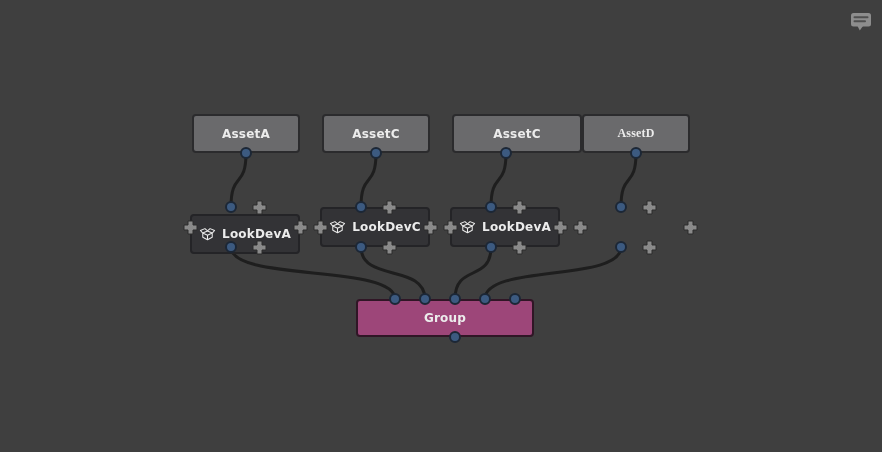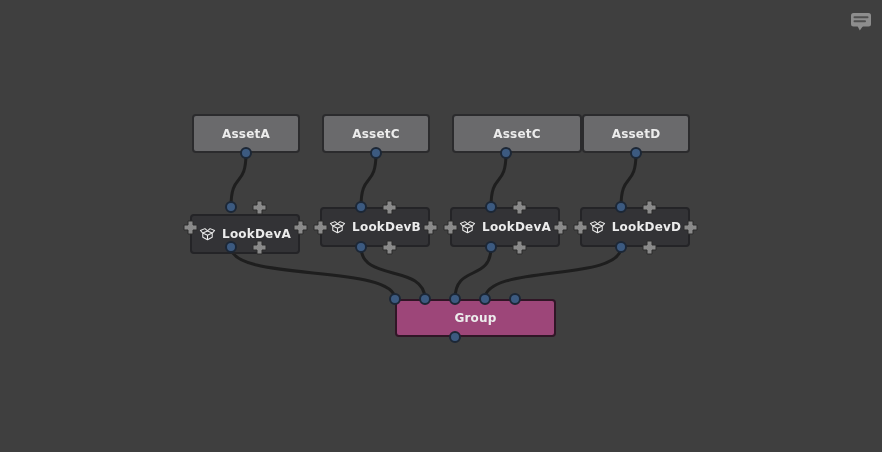--- a/index.html
+++ b/index.html
@@ -121,43 +121,37 @@
   </svg>
 <div class="node asset" style="left: 192px; top: 114px; width: 108px; height: 39px;">
       <span>AssetA</span>
     </div>
     <div class="node asset" style="left: 322px; top: 114px; width: 108px; height: 39px;">
       <span>AssetC</span>
     </div>
     <div class="node asset" style="left: 452px; top: 114px; width: 130px; height: 39px;">
       <span>AssetC</span>
     </div>
-    <div class="node asset" style="left: 582px; top: 114px; width: 108px; height: 39px;">
+    <div class="node asset" style="left: 582px; top: 114px; width: 108px; height: 39px; font-family: Liberation Serif, serif;">
       <span>AssetD</span>
     </div>
     <div class="node lookdev" style="left: 190px; top: 214px; width: 110px; height: 40px;">
       <svg class="cube" width="17" height="16" viewBox="0 0 18 16">
         <path d="M4 7 L9 9.3 L14 7 L14 11.5 L9 14 L4 11.5 Z M9 9.3 V14 M4 7 L9 4.8 L14 7 M4 7 L1.5 4.3 L6.3 2.3 L9 4.8 M14 7 L16.5 4.3 L11.7 2.3 L9 4.8"></path>
       </svg>
       <span>LookDevA</span>
     </div>
     <div class="node lookdev" style="left: 320px; top: 207px; width: 110px; height: 40px;">
       <svg class="cube" width="17" height="16" viewBox="0 0 18 16">
         <path d="M4 7 L9 9.3 L14 7 L14 11.5 L9 14 L4 11.5 Z M9 9.3 V14 M4 7 L9 4.8 L14 7 M4 7 L1.5 4.3 L6.3 2.3 L9 4.8 M14 7 L16.5 4.3 L11.7 2.3 L9 4.8"></path>
       </svg>
-      <span>LookDevB</span>
+      <span>LookDevC</span>
     </div>
     <div class="node lookdev" style="left: 450px; top: 207px; width: 110px; height: 40px;">
       <svg class="cube" width="17" height="16" viewBox="0 0 18 16">
         <path d="M4 7 L9 9.3 L14 7 L14 11.5 L9 14 L4 11.5 Z M9 9.3 V14 M4 7 L9 4.8 L14 7 M4 7 L1.5 4.3 L6.3 2.3 L9 4.8 M14 7 L16.5 4.3 L11.7 2.3 L9 4.8"></path>
       </svg>
       <span>LookDevA</span>
     </div>
-    <div class="node lookdev" style="left: 580px; top: 207px; width: 110px; height: 40px;">
-      <svg class="cube" width="17" height="16" viewBox="0 0 18 16">
-        <path d="M4 7 L9 9.3 L14 7 L14 11.5 L9 14 L4 11.5 Z M9 9.3 V14 M4 7 L9 4.8 L14 7 M4 7 L1.5 4.3 L6.3 2.3 L9 4.8 M14 7 L16.5 4.3 L11.7 2.3 L9 4.8"></path>
-      </svg>
-      <span>LookDevD</span>
-    </div>
-    <div class="node group" style="left: 395px; top: 299px; width: 161px; height: 38px;">
+    <div class="node group" style="left: 356px; top: 299px; width: 178px; height: 38px;">
       <span>Group</span>
     </div>
   </div>
 
 </body></html>

